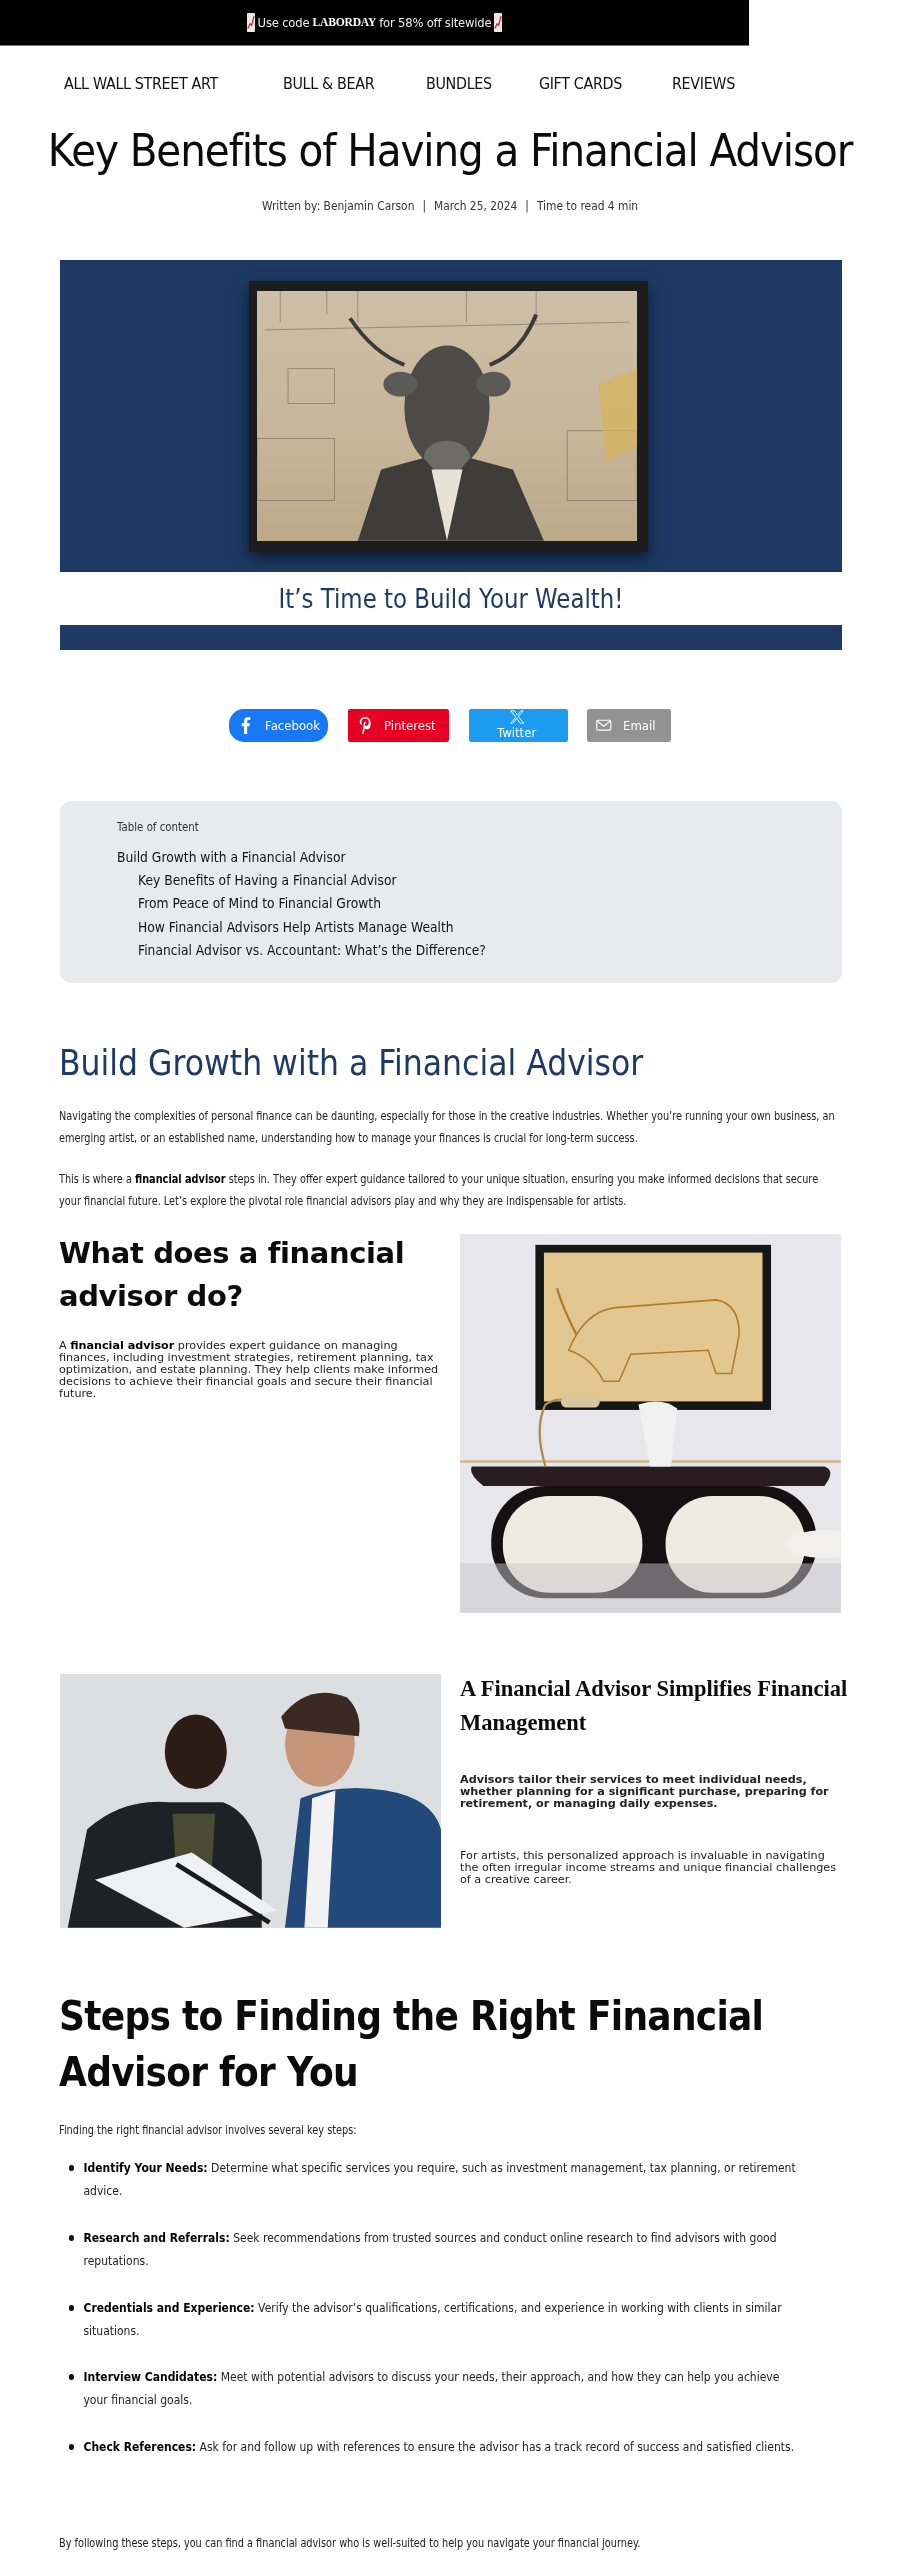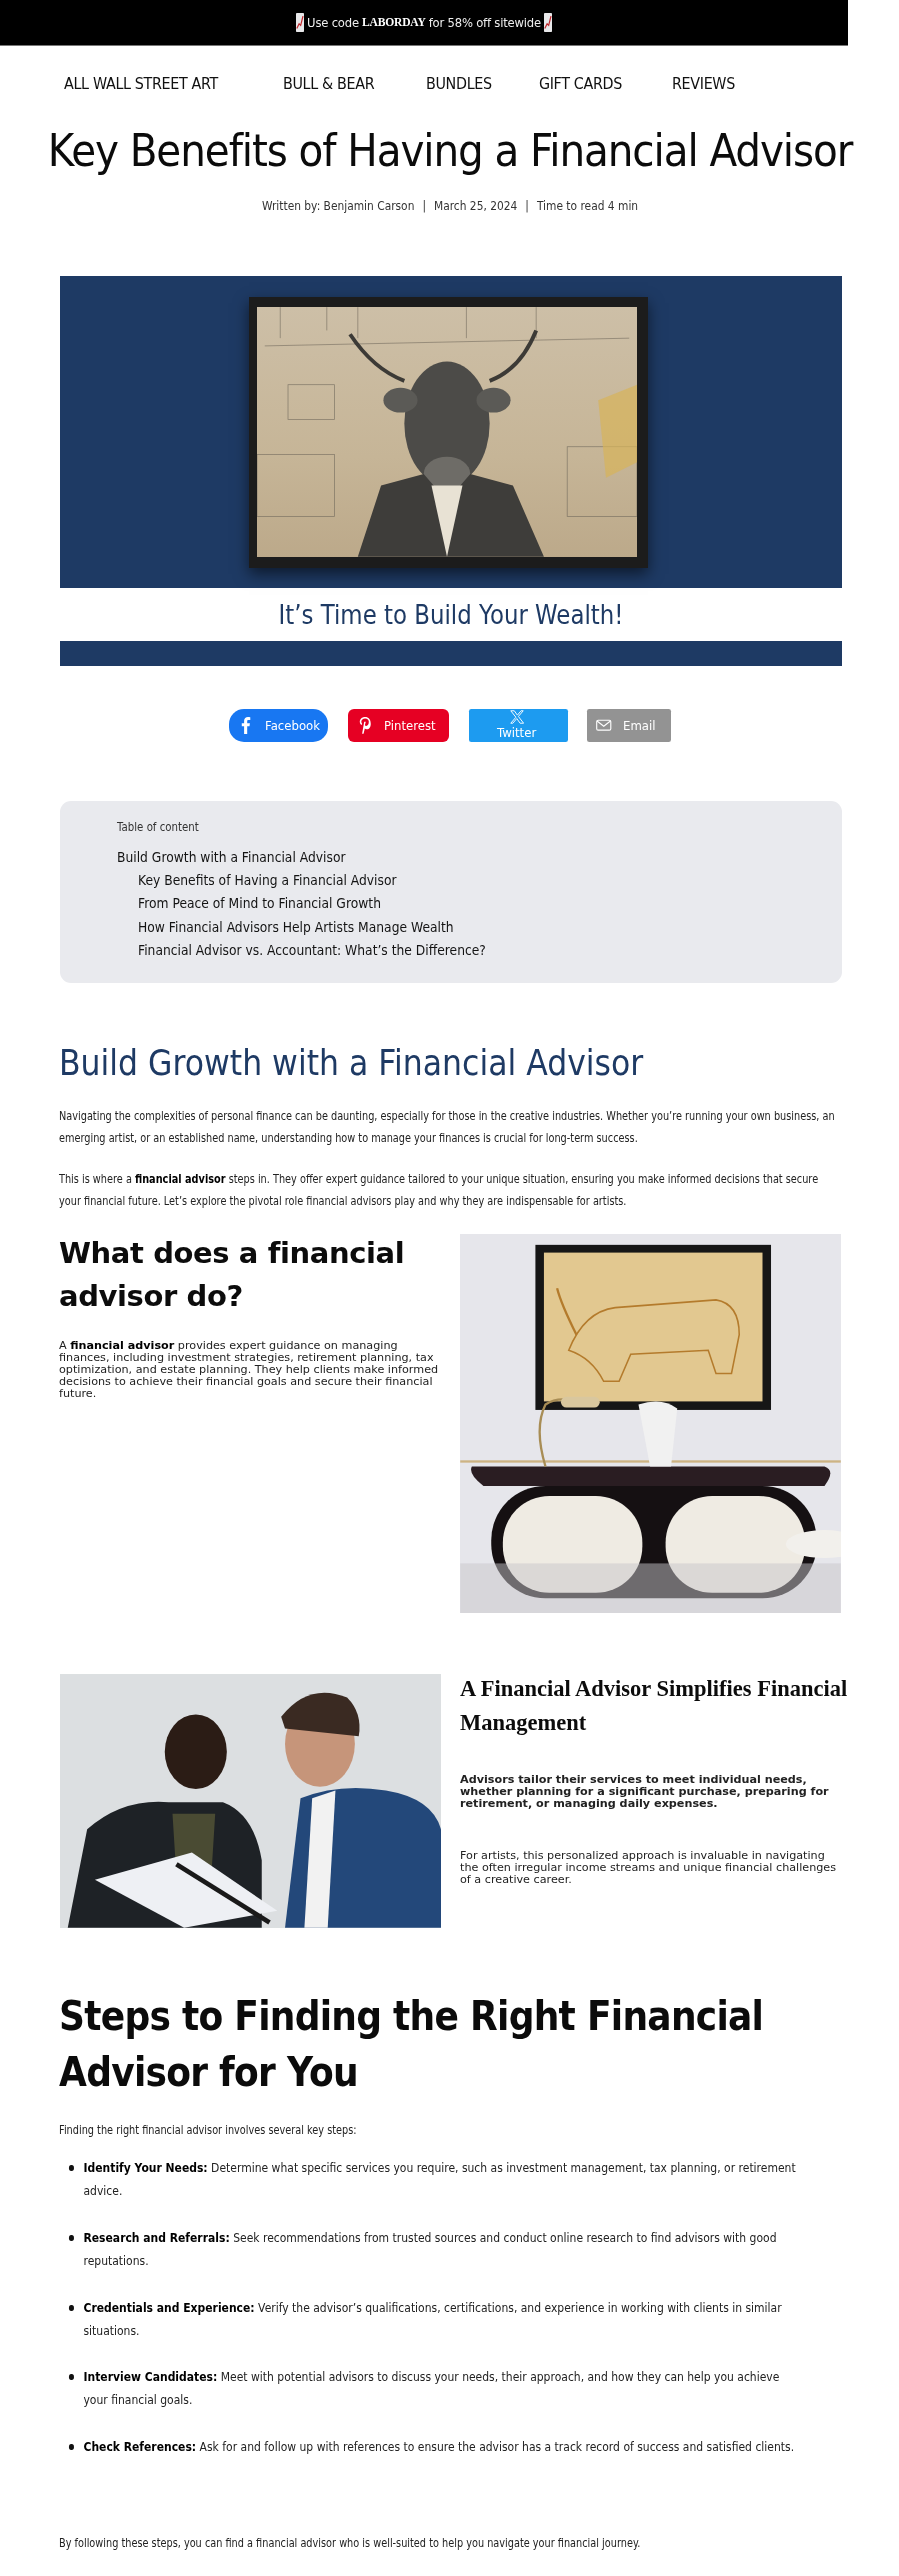--- a/index.html
+++ b/index.html
@@ -1,31 +1,31 @@
 <!DOCTYPE html>
 <html style="font-size:12.4px"><head>
 <meta charset="utf-8">
 <style>
   * { box-sizing: border-box; margin: 0; padding: 0; }
   html, body { width: 900px; background: #ffffff; }
   body { font-family: "Liberation Sans", sans-serif; color: #111; position: relative; height: 2576px; overflow: hidden; }
 
-  .promo { position: absolute; left: 0; top: 0; width: 848px; height: 46px; background: #000; color: #eee; display: flex; align-items: center; justify-content: center; font-family: "DejaVu Sans", sans-serif; font-size: 11.6px; letter-spacing: -0.2px; border-bottom: 0.8px solid #777; }
+  .promo { position: absolute; left: 0; top: 0; width: 749px; height: 46px; background: #000; color: #eee; display: flex; align-items: center; justify-content: center; font-family: "DejaVu Sans", sans-serif; font-size: 11.6px; letter-spacing: -0.2px; border-bottom: 0.8px solid #777; }
   .promo b { font-weight: bold; color: #fff; margin: 0 3.1px; font-family: Liberation Serif, serif; }
   .chart-emoji { display: inline-block; width: 7.8px; height: 18.6px; background: #e8e8ea; position: relative; margin: 0 3.1px; border-radius: 0.8px; }
   .chart-emoji svg { position: absolute; left: 0; top: 0; }
 
   .nav { position: absolute; left: 0; top: 68px; height: 31px; width: 900px; }
   .nav-item { position: absolute; top: 0; font-family: "DejaVu Sans", sans-serif; font-size: 16.3px; color: #111; letter-spacing: -0.4px; transform: scaleX(0.88); transform-origin: left center; white-space: nowrap; cursor: pointer; line-height: 31px; }
 
   .page-title { position: absolute; left: 0; top: 123px; width: 900px; text-align: center; font-family: "DejaVu Sans", sans-serif; font-size: 45px; font-weight: normal; color: #0b0b0b; letter-spacing: -1.2px; transform: scaleX(0.9); line-height: 56px; }
   .byline { position: absolute; left: 0; top: 197px; width: 900px; text-align: center; font-family: "DejaVu Sans", sans-serif; font-size: 12.4px; color: #333; transform: scaleX(0.86); line-height: 18.6px; }
   .byline .sep { margin: 0 9.3px; }
 
-  .hero { position: absolute; left: 60px; top: 276px; width: 782px; height: 390px; }
+  .hero { position: absolute; left: 60px; top: 260px; width: 782px; height: 390px; }
   .hero-top { position: absolute; left: 0; top: 0; width: 782px; height: 312px; background: #1e3a64; }
   .hero-frame { position: absolute; left: 189px; top: 21px; width: 399px; height: 271px; background: #1c1c1c; box-shadow: 0 6.2px 14px rgba(0,0,0,.55); }
   .hero-art { position: absolute; left: 7.8px; top: 10px; width: 380px; height: 250px; background: linear-gradient(180deg,#cdbfa7 0%,#c6b597 60%,#bca98a 100%); overflow: hidden; }
   .hero-tagline { position: absolute; left: 0; top: 312px; width: 782px; height: 54px; display: flex; align-items: center; justify-content: center; font-family: "DejaVu Sans", sans-serif; font-size: 26px; color: #1e3a64; transform: scaleX(0.88); }
   .hero-strip { position: absolute; left: 0; top: 365px; width: 782px; height: 25px; background: #1e3a64; }
 
   .share { position: absolute; top: 709px; height: 33px; border-radius: 2.3px; color: #fff; display: flex; align-items: center; font-family: "DejaVu Sans", sans-serif; font-size: 13px; cursor: pointer; }
   .share .ic { width: 15.5px; height: 15.5px; margin-left: 9.3px; margin-right: 11px; display: flex; align-items: center; justify-content: center; }
   .share .lbl { transform: scaleX(0.9); transform-origin: left center; white-space: nowrap; }
 
@@ -119,21 +119,21 @@
 </div>
 
 <a class="share" style="left:229px; width:99px; background:#1877f2;border-radius:15px;">
   <span class="ic">
     <svg width="9.3" height="17" viewBox="0 0 12 22">
         <path d="M8 22V12h3l.5-4H8V5.5C8 4.4 8.4 3.8 9.8 3.8H12V.3C11.5.2 10.3 0 9 0 6.2 0 4 1.8 4 5v3H1v4h3v10z" fill="#fff"></path>
       </svg>
   </span>
   <span class="lbl">Facebook</span>
 </a>
-<a class="share" style="left:348px; width:101px; background:#e60023;border-radius:6px;">
+<a class="share" style="left:348px; width:101px; background:#e60023;">
   <span class="ic">
     <svg width="12.4" height="17" viewBox="0 0 16 22">
         <path d="M8 0C3.5 0 1 3 1 6.3c0 2 .9 3.6 2.4 4.1l.6-1.6C3.4 8.2 3 7.4 3 6.3 3 3.8 5 1.9 8 1.9s4.7 1.8 4.7 4.4c0 3-1.4 5.4-3.3 5.4-1.1 0-1.9-.9-1.6-2l1-3.6H6.7L4 21.6h1.9l1.6-6.6c.6.6 1.5 1 2.5 1 3.3 0 5.2-3.3 5.2-7.4C15.2 3.2 12.3 0 8 0z" fill="#fff"></path>
       </svg>
   </span>
   <span class="lbl">Pinterest</span>
 </a>
 <a class="share" style="left:469px; width:99px; background:#1d9bf0;flex-direction:column;">
   <span class="ic" style="margin-left:12.4px; margin-right:15.5px;">
     <svg width="14" height="14" viewBox="0 0 18 18">

